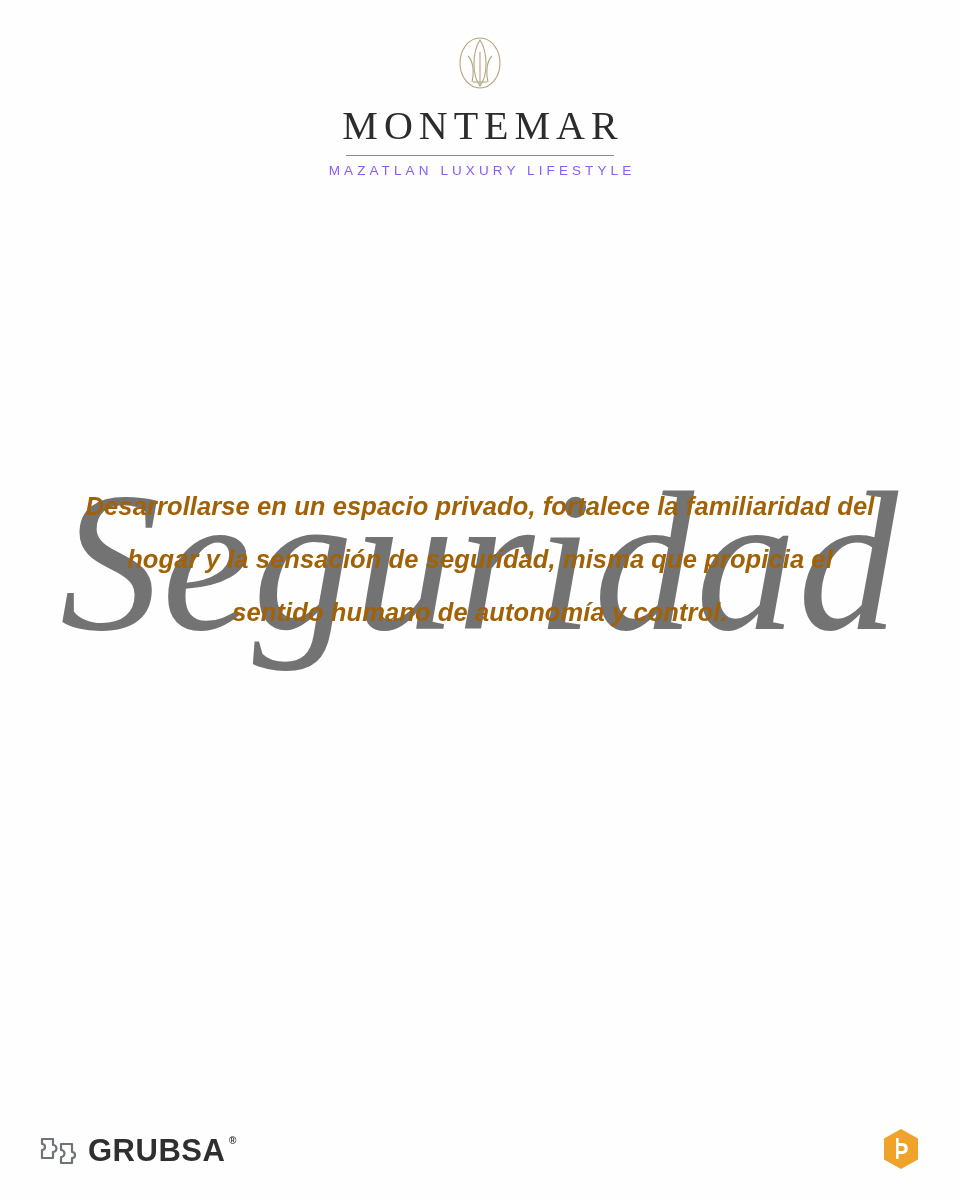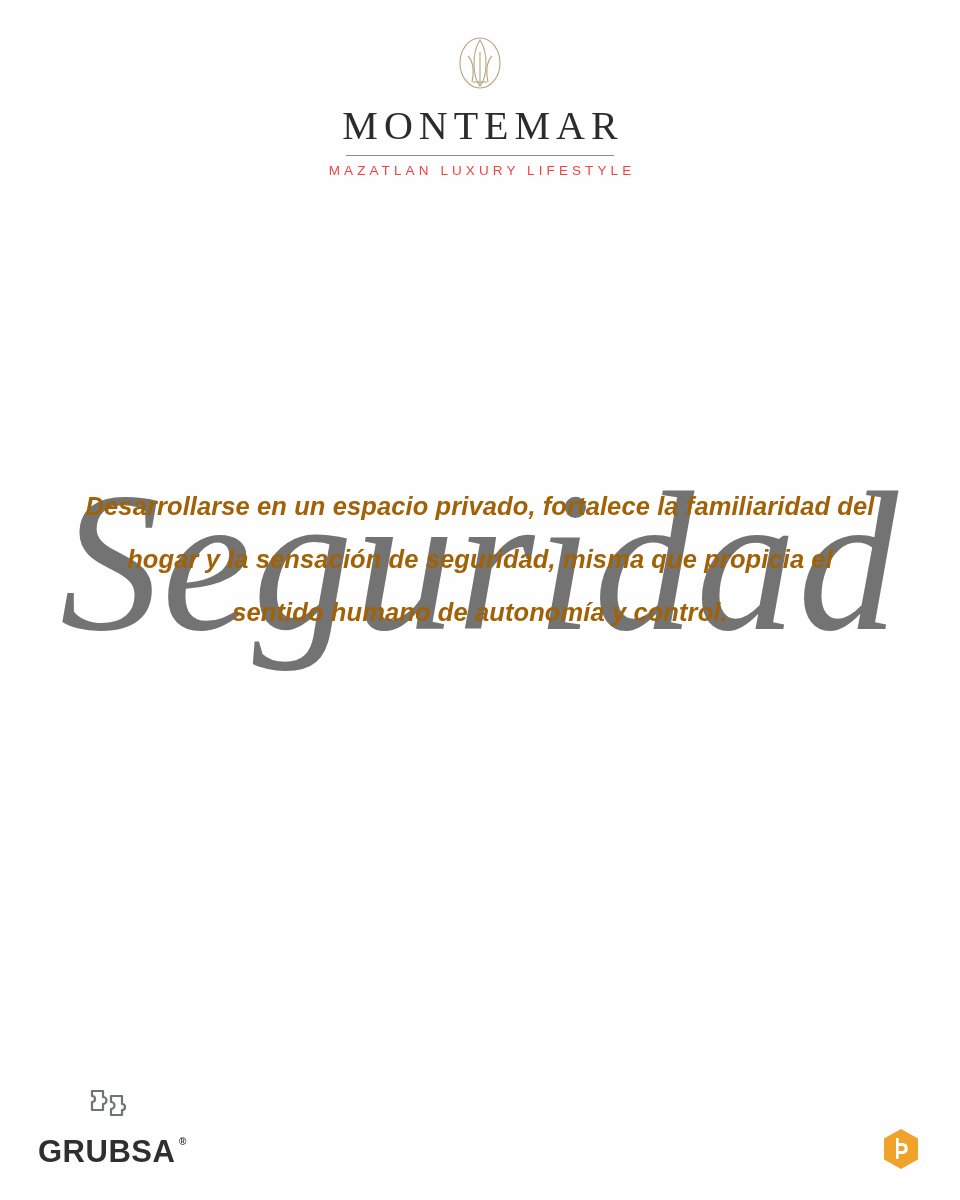--- a/index.html
+++ b/index.html
@@ -45,21 +45,21 @@
   .brand-rule-wrap {
     margin-top: 9px;
     display: flex;
     align-items: center;
     gap: 0;
   }
   .brand-tag {
     font-family: "Liberation Sans", sans-serif;
     font-size: 13.5px;
     letter-spacing: 4.1px;
-    color: #ef4444;
+    color: #8b5cf6;
     text-indent: 4px;
     font-weight: 400;
   }
   .brand-rule {
     width: 268px;
     height: 1px;
     background: #8a8a8a;
     margin-bottom: 7px;
   }
 
@@ -99,21 +99,20 @@
   }
 
   
   .footer-left {
     position: absolute;
     left: 38px;
     bottom: 30px;
     display: flex;
     align-items: center;
     gap: 12px;
-    flex-direction: column;
   }
   .grubsa-mark {
     width: 38px;
     height: 38px;
     display: block;
   }
   .grubsa-word {
     font-family: "Liberation Sans", sans-serif;
     font-weight: bold;
     font-size: 31px;

